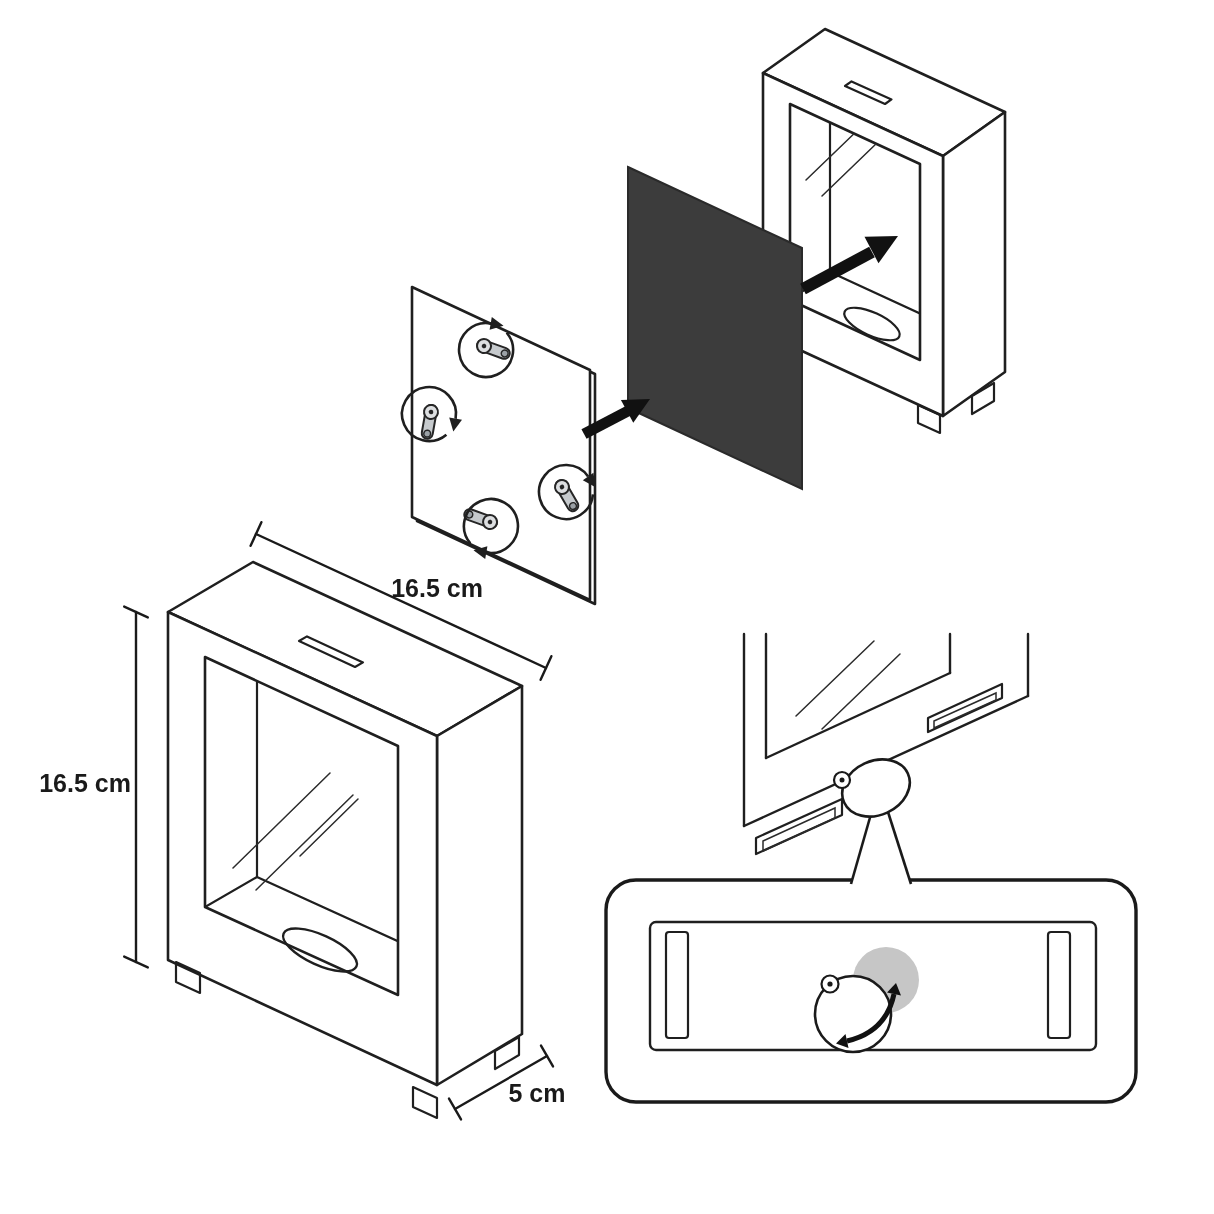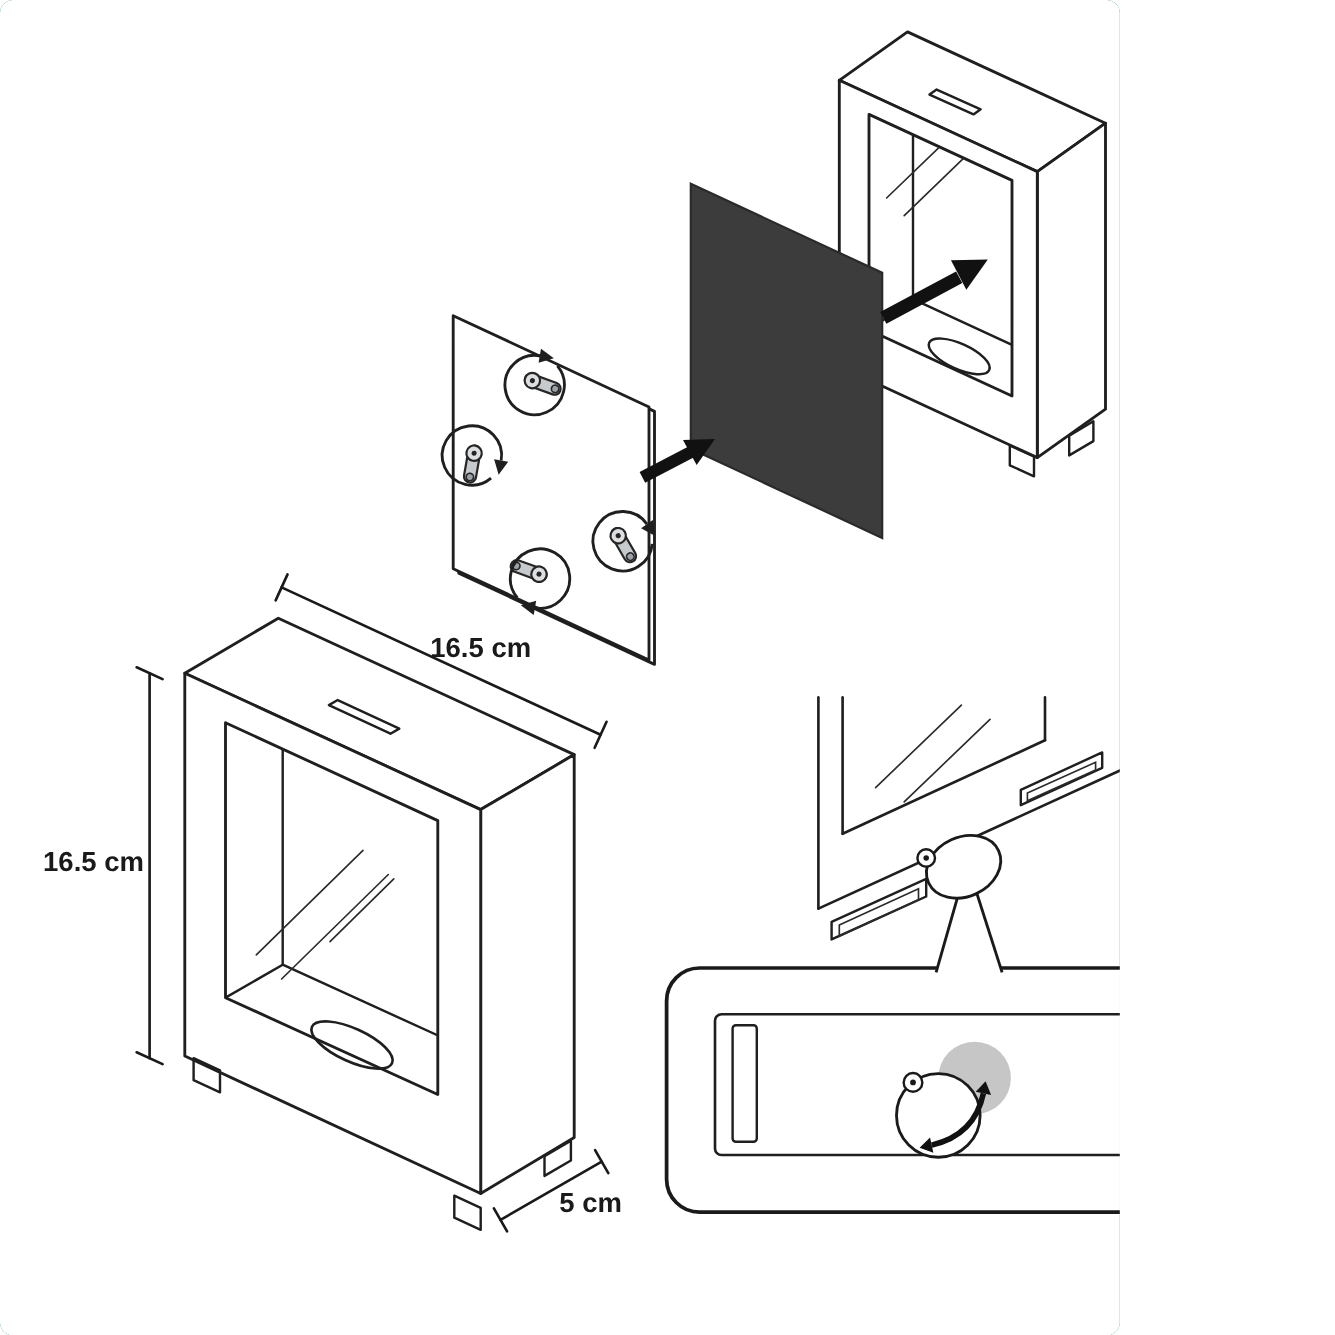--- a/index.html
+++ b/index.html
@@ -3,25 +3,24 @@
 <meta charset="utf-8">
 <style>
   html, body {
     margin: 0;
     padding: 0;
     background: #ffffff;
     font-family: "Liberation Sans", sans-serif;
   }
   .stage {
     position: relative;
-    width: 1018px;
+    width: 1208px;
     height: 1214px;
-    background: #0f766e;
+    background: #a21caf;
     overflow: hidden;
-    border-radius: 12px;
   }
   svg { display: block; }
   .dim-label {
     font-family: "Liberation Sans", sans-serif;
     font-size: 25px;
     font-weight: 700;
     fill: #1a1a1a;
   }
   .ln   { stroke: #1f1f1f; stroke-width: 2.4; fill: none; stroke-linejoin: round; stroke-linecap: round; }
   .ln2  { stroke: #1f1f1f; stroke-width: 2.2; fill: none; stroke-linejoin: round; stroke-linecap: round; }

